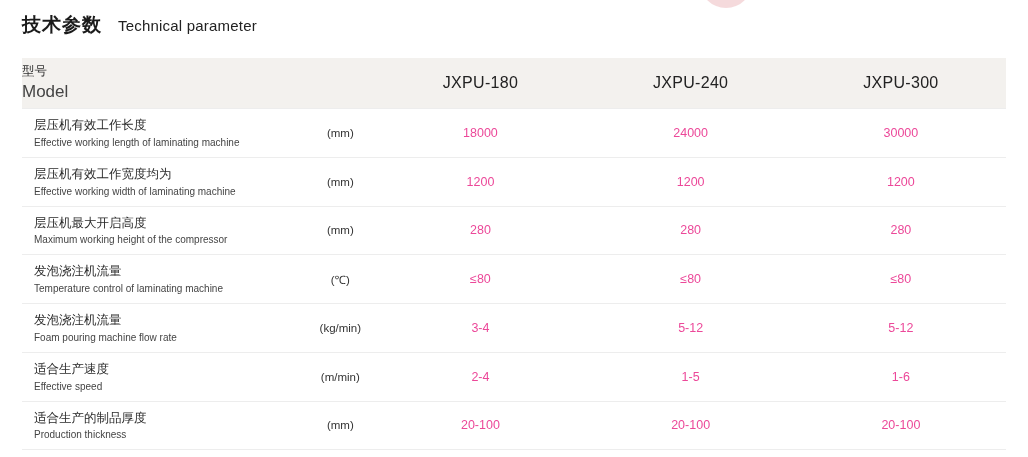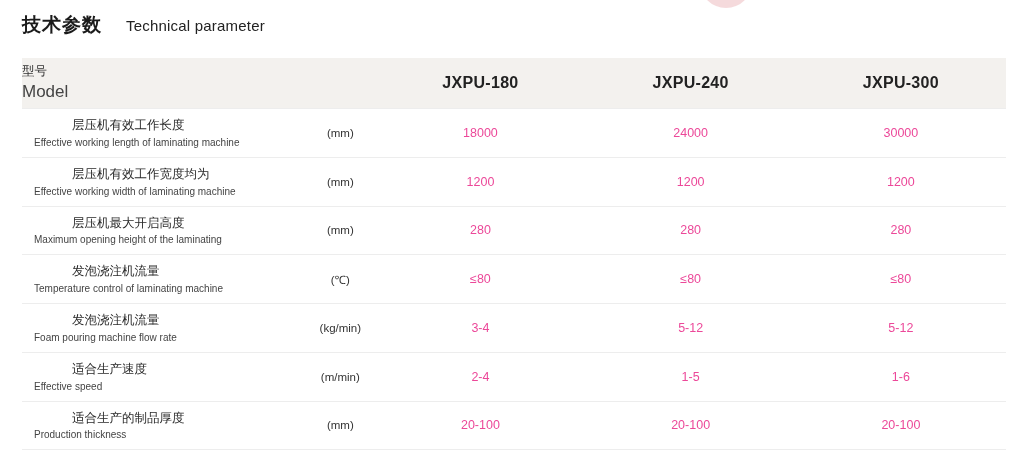--- a/index.html
+++ b/index.html
@@ -26,21 +26,21 @@
     border-radius: 0 0 26px 26px;
     opacity: 0.85;
   }
 
   .page-title {
     position: absolute;
     top: 12px;
     left: 22px;
     display: flex;
     align-items: baseline;
-    gap: 24px;
+    gap: 16px;
     white-space: nowrap;
   }
   .page-title .cn {
     font-size: 19px;
     font-weight: bold;
     color: #1b1b1b;
     letter-spacing: 1px;
   }
   .page-title .en {
     font-size: 15px;
@@ -84,42 +84,41 @@
     display: block;
     font-size: 17px;
     color: #444;
     line-height: 1.45;
   }
   .th-col {
     height: 50px;
     text-align: center;
     vertical-align: middle;
     font-size: 16px;
-    font-weight: bold;
+    font-weight: normal;
     color: #222;
     letter-spacing: 0.3px;
   }
 
   tbody tr {
     border-bottom: 1px solid #ededed;
   }
   tbody tr:first-child {
     border-top: 1px solid #ededed;
   }
 
   td.cell-name {
     padding: 7px 0 7px 12px;
     vertical-align: middle;
     line-height: 1.5;
   }
   td.cell-name .cn {
     display: block;
     font-size: 12.5px;
     color: #2a2a2a;
-    margin-left: 38px;
   }
   td.cell-name .en {
     display: block;
     font-size: 10px;
     color: #444444;
   }
   td.cell-unit {
     text-align: center;
     vertical-align: middle;
     font-size: 11.5px;
@@ -182,21 +181,21 @@
         <span class="en">Effective working width of laminating machine</span>
       </td>
       <td class="cell-unit">(mm)</td>
       <td class="cell-val">1200</td>
       <td class="cell-val">1200</td>
       <td class="cell-val">1200</td>
     </tr>
     <tr>
       <td class="cell-name">
         <span class="cn">层压机最大开启高度</span>
-        <span class="en">Maximum opening height of the laminating</span>
+        <span class="en">Maximum working height of the compressor</span>
       </td>
       <td class="cell-unit">(mm)</td>
       <td class="cell-val">280</td>
       <td class="cell-val">280</td>
       <td class="cell-val">280</td>
     </tr>
     <tr>
       <td class="cell-name">
         <span class="cn">发泡浇注机流量</span>
         <span class="en">Temperature control of laminating machine</span>

